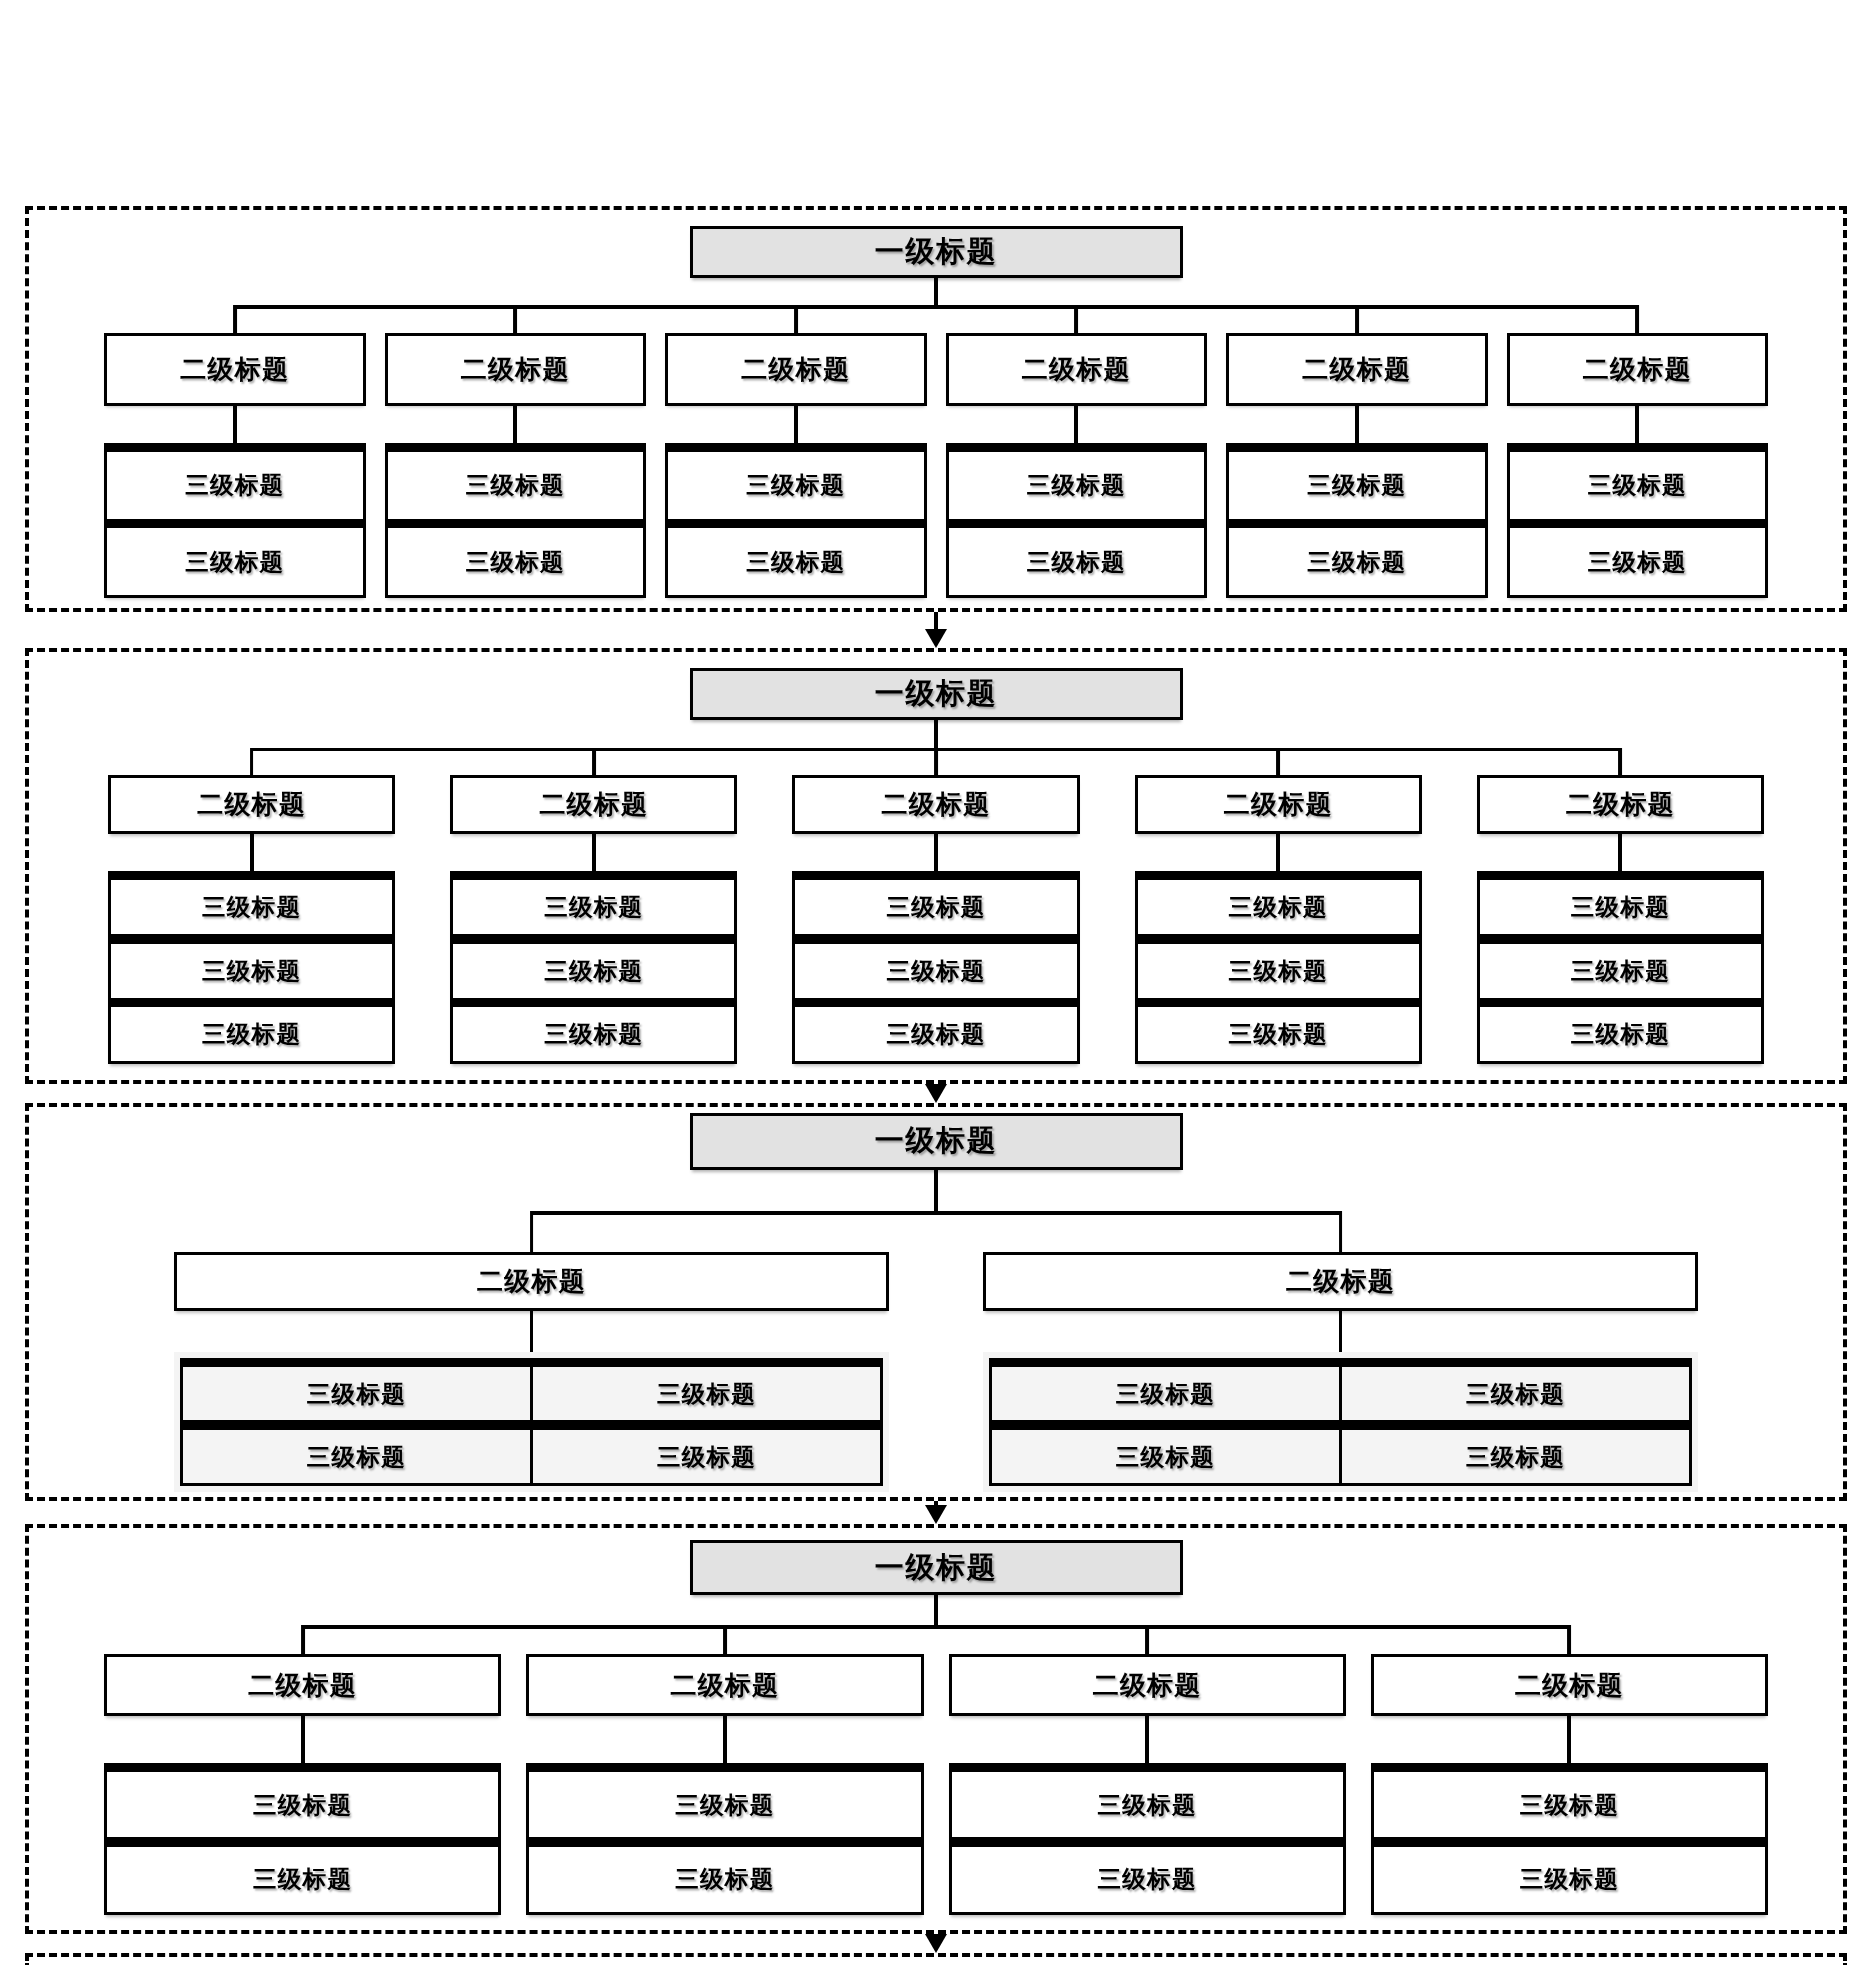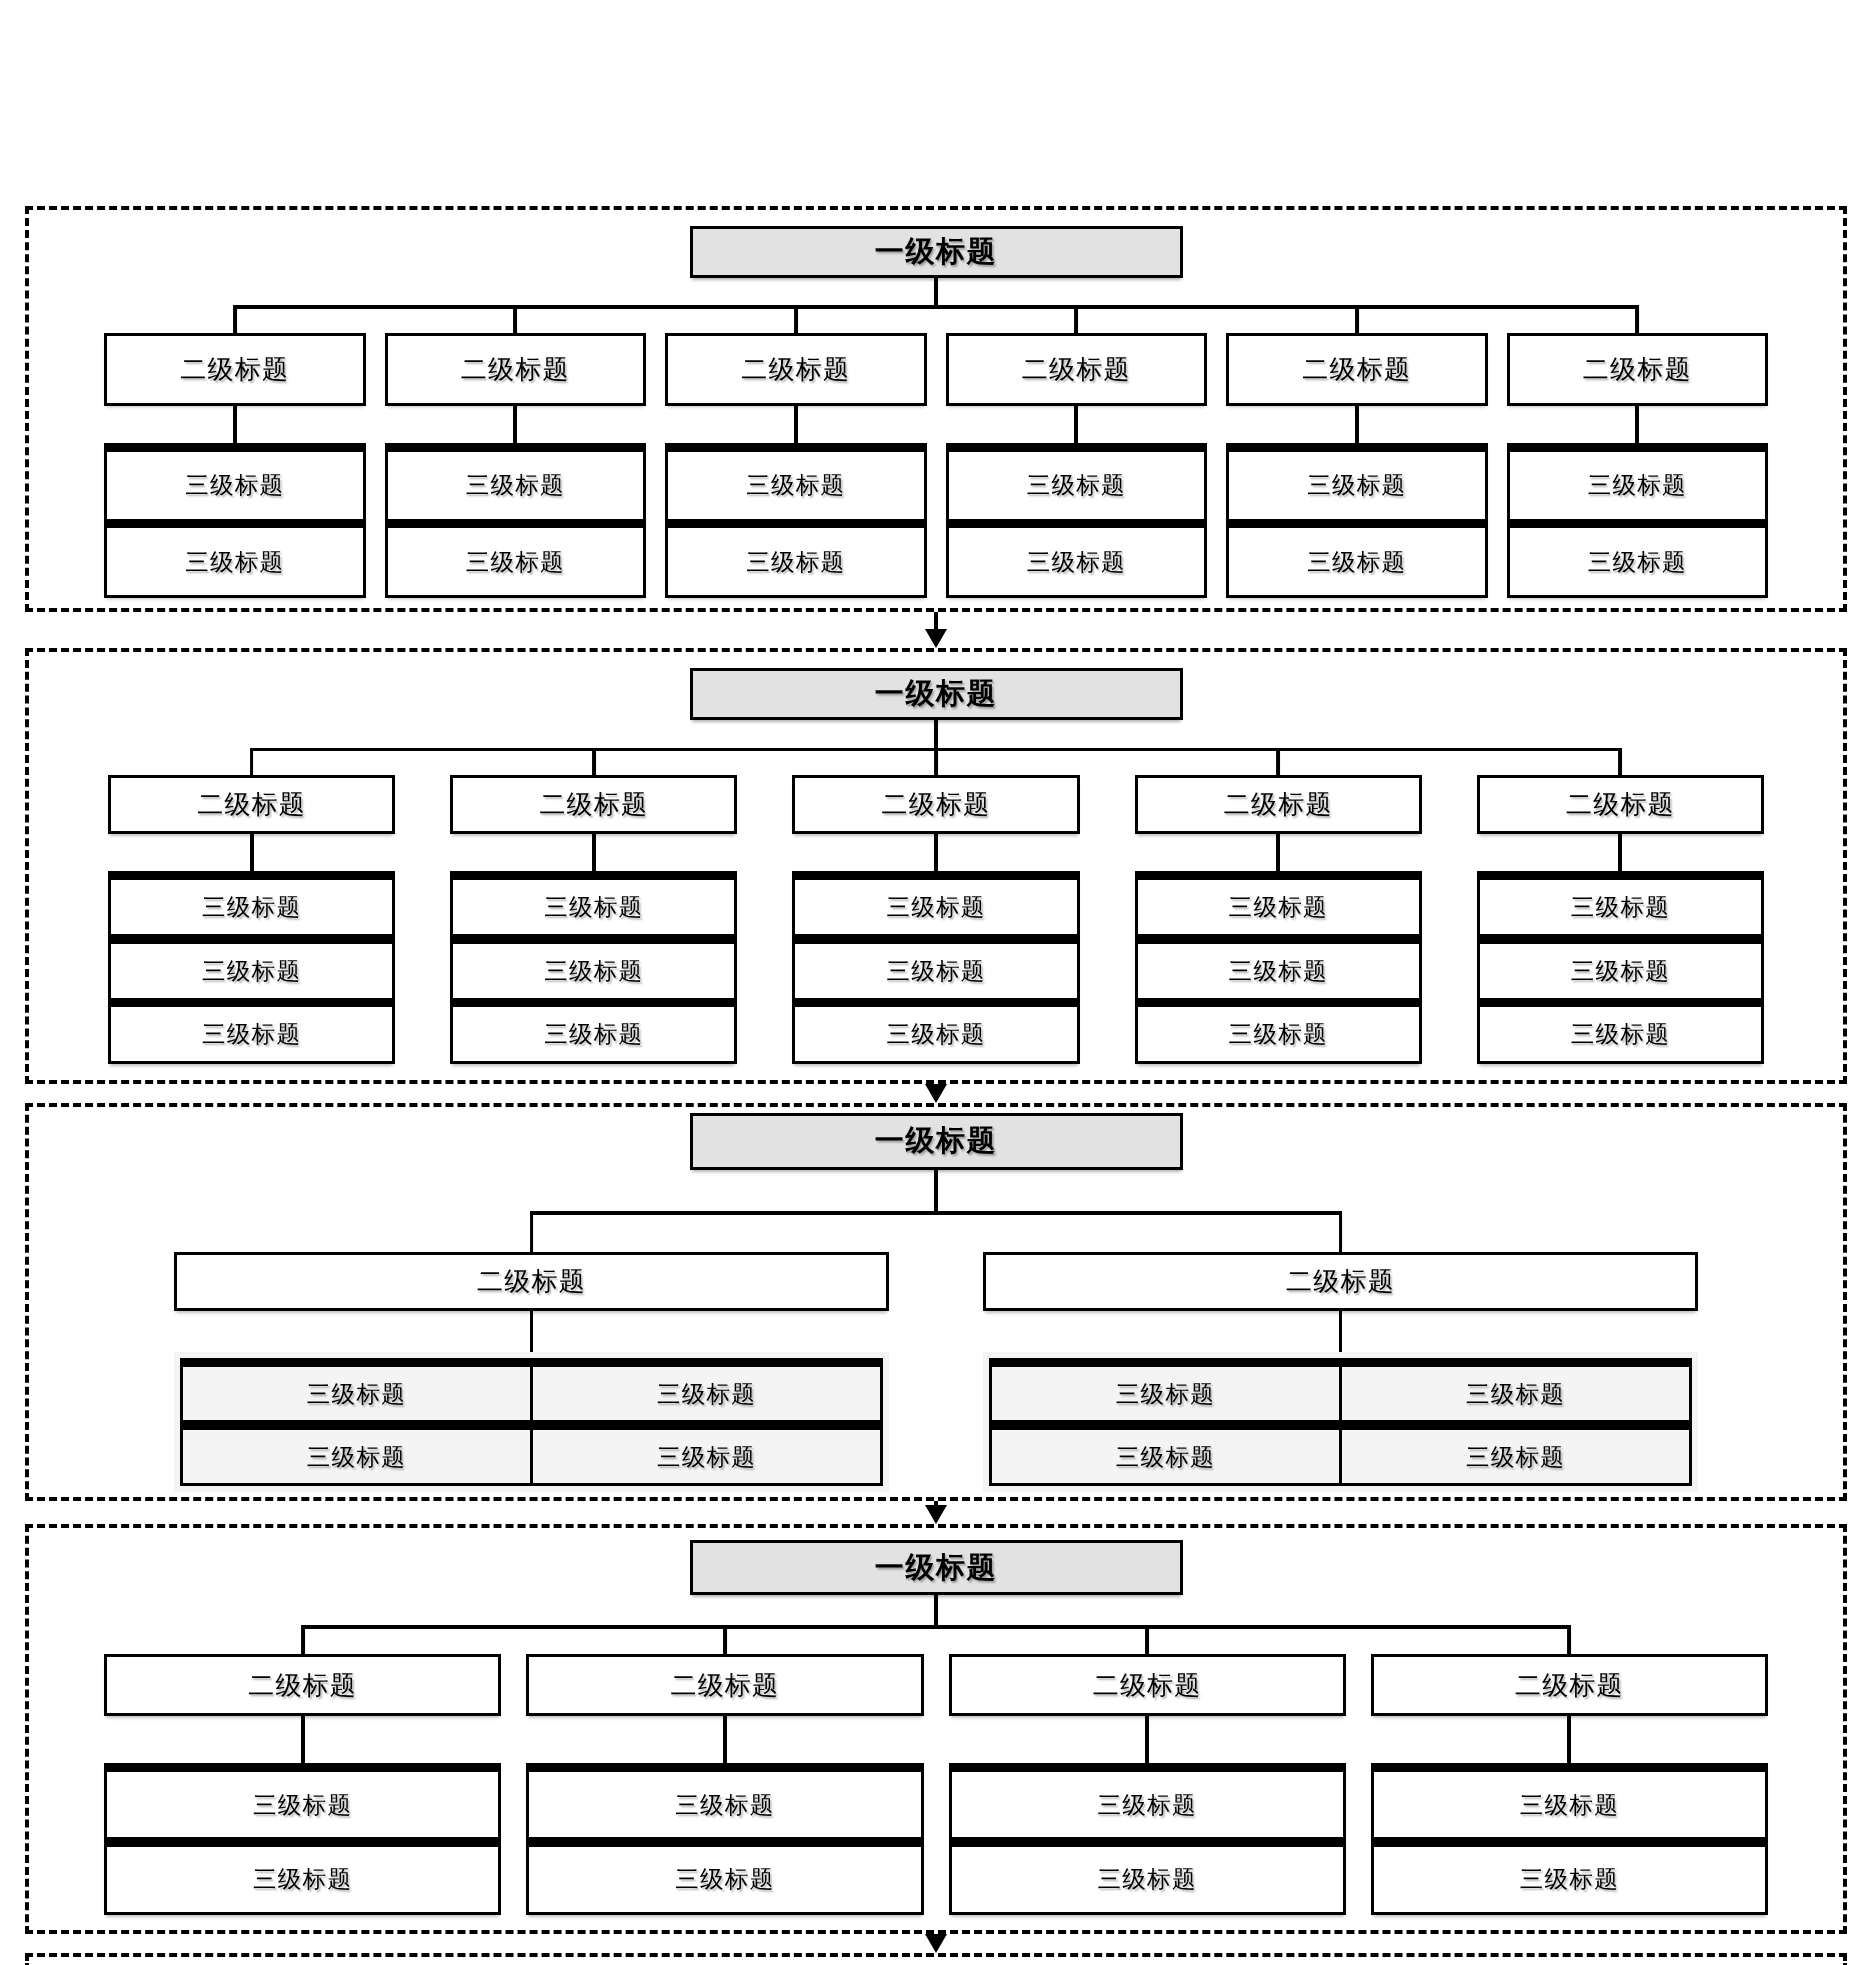--- a/index.html
+++ b/index.html
@@ -70,21 +70,21 @@
   
   .cols::before {
     content: '';
     position: absolute;
     top: 0;
     height: 3.9px;
     background: var(--c-line);
     left:  calc(var(--side) + (100% - 2*var(--side) - (var(--n) - 1)*var(--gap)) / var(--n) / 2);
     right: calc(var(--side) + (100% - 2*var(--side) - (var(--n) - 1)*var(--gap)) / var(--n) / 2);
   }
-  .col { flex: 1; position: relative; }
+  .col { flex: 1; position: relative; font-weight: bold; }
   
   .col::before {
     content: '';
     position: absolute;
     top: calc(-1 * var(--stubtop));
     left: 50%;
     transform: translateX(-50%);
     width: 3.9px;
     height: calc(var(--stubtop) + 1.6px);
     background: var(--c-line);

